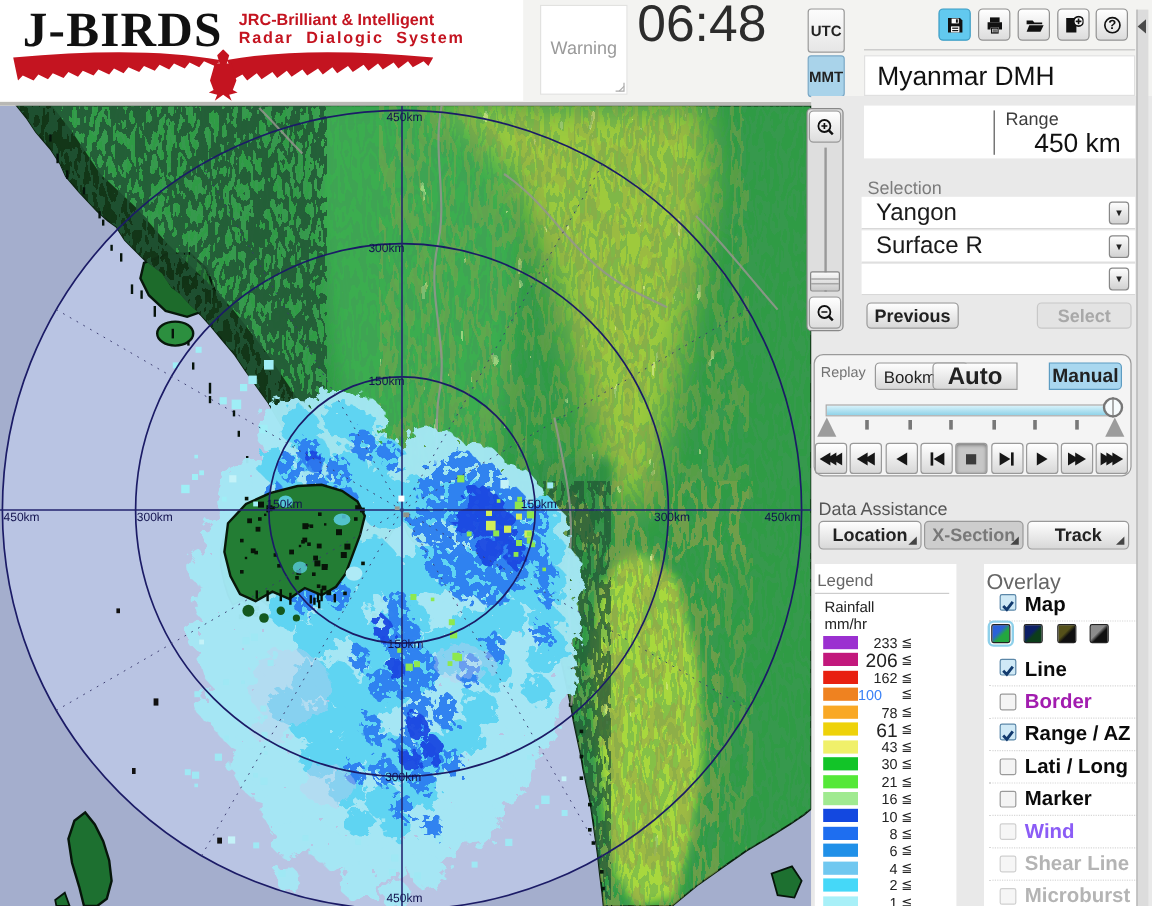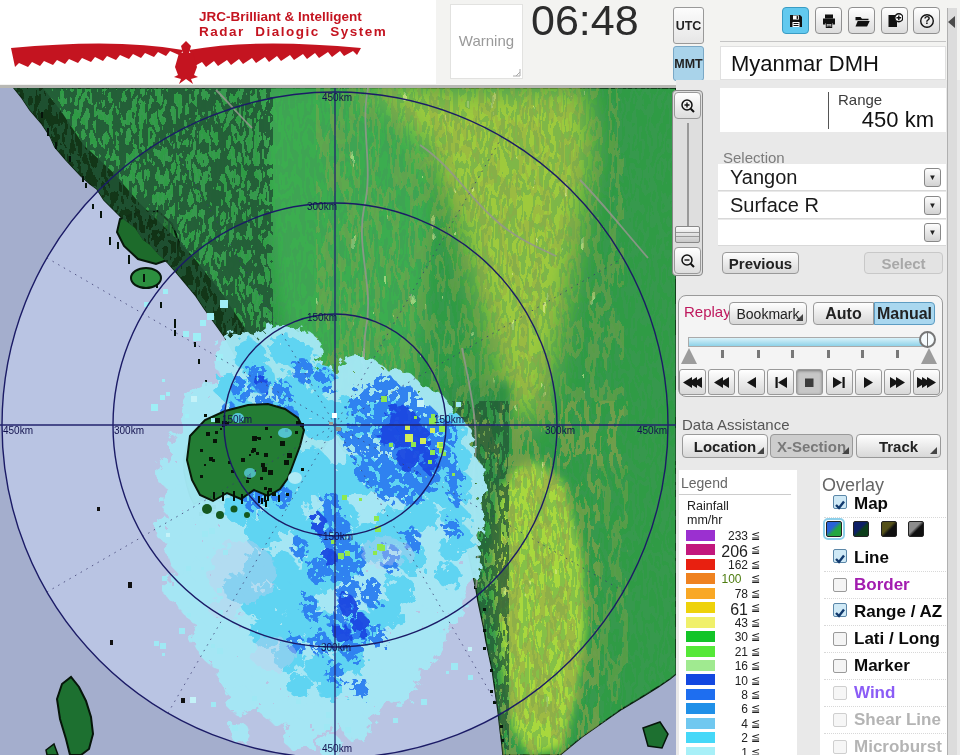--- a/index.html
+++ b/index.html
@@ -41,20 +41,21 @@
 .msw{display:inline-block;width:16px;height:16px;border:1px solid #222;border-radius:2px;margin-right:7px;vertical-align:middle}
 .msw.sel{outline:2px solid #8ed0ea;outline-offset:1px}
 #scroll{position:absolute;left:947px;top:8px;width:10px;height:747px;background:#dcdcdc;border-left:1px solid #b0b0b0}
 #collapse{position:absolute;left:948px;top:16px;width:0;height:0;border-top:6px solid transparent;border-bottom:6px solid transparent;border-right:7px solid #4a4a4a}
 #zoomctl{position:absolute;left:672px;top:90px;width:31px;height:186px;border:1px solid #888;border-radius:4px;background:#dedede}
 .zbtn{position:absolute;left:1px;width:27px;height:27px;border:1px solid #999;border-radius:4px;background:linear-gradient(#fff,#ddd);display:flex;align-items:center;justify-content:center}
 </style></head>
 <body>
 <div id="header">
 <div id="logo"></div>
+<div id="jbirds">J-BIRDS</div>
 <div class="redtag" style="left:199px;top:9px">JRC-Brilliant &amp; Intelligent</div>
 <div class="redtag" style="left:199px;top:24px;letter-spacing:1.5px">Radar&nbsp; Dialogic&nbsp; System</div>
 <svg style="position:absolute;left:5px;top:41px" width="362" height="44" viewBox="0 0 362 44">
       <path d="M184,9 Q250,-3 356,7 L352,14 L348,10 L339,15 L335,10 L327,16 L323,11 L314,17 L310,12 L302,18 L298,13 L289,19 L285,14 L276,20 L272,15 L264,21 L260,16 L251,22 L247,17 L238,23 L234,18 L226,24 L222,19 L213,25 L209,20 L201,26 L197,21 L188,26 L184,22 L190,21 Z" fill="#c41420"></path>
       <path d="M178,9 Q112,-3 6,7 L10,26 L14,22 L23,26 L27,21 L35,25 L39,20 L48,24 L52,19 L60,23 L64,18 L73,22 L77,17 L86,21 L90,16 L98,20 L102,15 L111,19 L115,14 L124,18 L128,13 L136,17 L140,12 L149,16 L153,11 L161,15 L165,10 L174,14 L178,10 L172,21 Z" fill="#c41420"></path>
       <path d="M181,0 L186,5 L184,12 L181,16 L178,12 L176,5 Z" fill="#c41420"></path>
       <path d="M174,12 L188,12 L192,26 L189,34 L193,36 L186,38 L188,43 L181,38 L174,43 L176,38 L169,36 L173,34 L170,26 Z" fill="#c41420"></path>
     </svg>
 <div id="warn">Warning<svg style="position:absolute;right:1px;bottom:1px" width="9" height="9">
         <path d="M8,1 L8,8 L1,8" fill="none" stroke="#aaa"></path>
@@ -720,23 +721,23 @@
 <div id="sel">Selection</div>
 <div class="drow" style="top:164px">Yangon</div>
 <div class="drow" style="top:192px">Surface R</div>
 <div class="drow" style="top:220px;height:26px"></div>
 <div class="dbtn" style="top:168px">▼</div>
 <div class="dbtn" style="top:196px">▼</div>
 <div class="dbtn" style="top:223px">▼</div>
 <div class="btn" style="left:722px;top:252px;width:77px;height:22px;line-height:21px">Previous</div>
 <div class="btn dis" style="left:864px;top:252px;width:79px;height:22px;line-height:21px">Select</div>
 <div id="replaybox"></div>
-<div style="position:absolute;left:684px;top:303px;font-size:15px;color:#be185d">Replay</div>
+<div style="position:absolute;left:684px;top:303px;font-size:12px;color:#737373">Replay</div>
 <div class="btn corner" style="left:729px;top:302px;width:78px;height:23px;line-height:22px;font-weight:normal;font-size:14px">Bookmark</div>
-<div class="btn" style="left:813px;top:302px;width:61px;height:23px;line-height:22px;border-radius:4px 0 0 4px;font-size:16px">Auto</div>
+<div class="btn" style="left:777px;top:302px;width:71px;height:23px;line-height:22px;border-radius:4px 0 0 4px;font-size:20px">Auto</div>
 <div class="btn" style="left:874px;top:302px;width:61px;height:23px;line-height:22px;border-radius:0 4px 4px 0;background:#a9d7ef;border-color:#5d9cc2;font-size:16px">Manual</div>
 <div id="slider"></div>
 <div id="sthumb"></div>
 <div id="sthumbline"></div>
 <div class="tick" style="left:721px"></div>
 <div class="tick" style="left:757px"></div>
 <div class="tick" style="left:791px"></div>
 <div class="tick" style="left:827px"></div>
 <div class="tick" style="left:861px"></div>
 <div class="tick" style="left:896px"></div>
@@ -807,21 +808,21 @@
   <div style="position:absolute;left:7px;top:60px;width:29px;height:11px;background:#9b30d0"></div>
     <div style="position:absolute;left:36px;top:59px;width:33px;text-align:right;font-size:12px;color:#222">233</div>
     <div style="position:absolute;left:72px;top:59px;font-size:11px;color:#222">≦</div>
     <div style="position:absolute;left:7px;top:74px;width:29px;height:11px;background:#c2187c"></div>
     <div style="position:absolute;left:36px;top:73px;width:33px;text-align:right;font-size:16px;color:#222">206</div>
     <div style="position:absolute;left:72px;top:73px;font-size:11px;color:#222">≦</div>
     <div style="position:absolute;left:7px;top:89px;width:29px;height:11px;background:#e82010"></div>
     <div style="position:absolute;left:36px;top:88px;width:33px;text-align:right;font-size:12px;color:#222">162</div>
     <div style="position:absolute;left:72px;top:88px;font-size:11px;color:#222">≦</div>
     <div style="position:absolute;left:7px;top:103px;width:29px;height:11px;background:#ef8220"></div>
-    <div style="position:absolute;left:36px;top:102px;width:33px;text-align:center;font-size:12px;color:#4d7c0f">100</div>
+    <div style="position:absolute;left:36px;top:102px;width:33px;text-align:left;font-size:12px;color:#3b82f6">100</div>
     <div style="position:absolute;left:72px;top:102px;font-size:11px;color:#222">≦</div>
     <div style="position:absolute;left:7px;top:118px;width:29px;height:11px;background:#f9a825"></div>
     <div style="position:absolute;left:36px;top:117px;width:33px;text-align:right;font-size:12px;color:#222">78</div>
     <div style="position:absolute;left:72px;top:117px;font-size:11px;color:#222">≦</div>
     <div style="position:absolute;left:7px;top:132px;width:29px;height:11px;background:#eed20a"></div>
     <div style="position:absolute;left:36px;top:131px;width:33px;text-align:right;font-size:16px;color:#222">61</div>
     <div style="position:absolute;left:72px;top:131px;font-size:11px;color:#222">≦</div>
     <div style="position:absolute;left:7px;top:147px;width:29px;height:11px;background:#f0f06a"></div>
     <div style="position:absolute;left:36px;top:146px;width:33px;text-align:right;font-size:12px;color:#222">43</div>
     <div style="position:absolute;left:72px;top:146px;font-size:11px;color:#222">≦</div>

